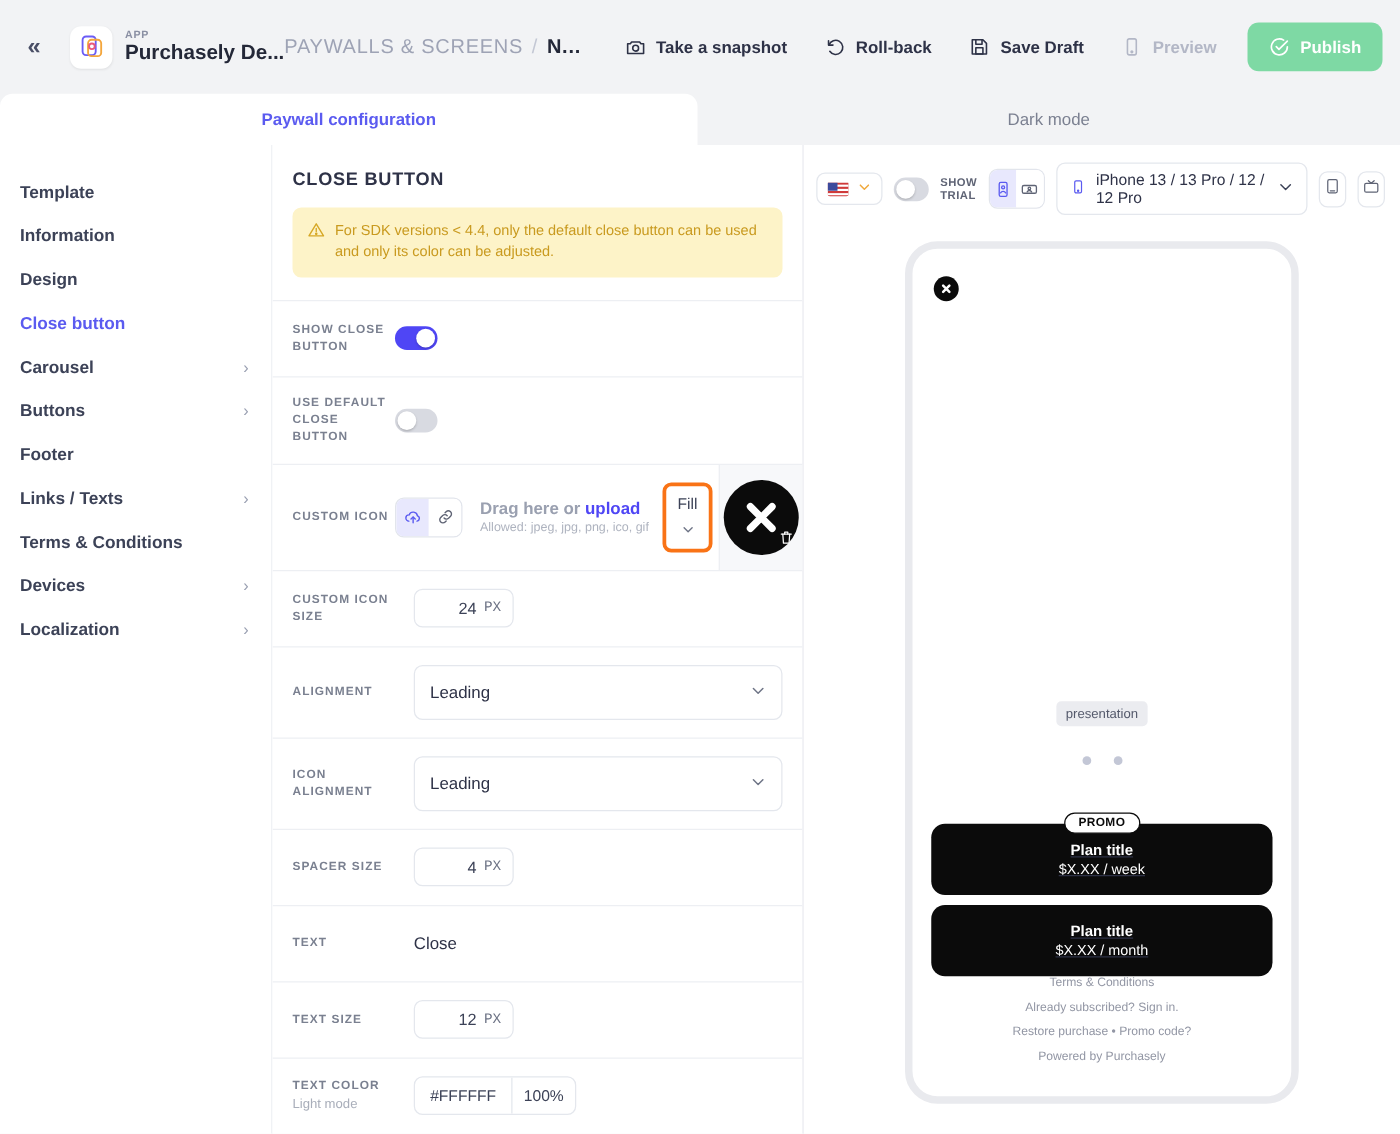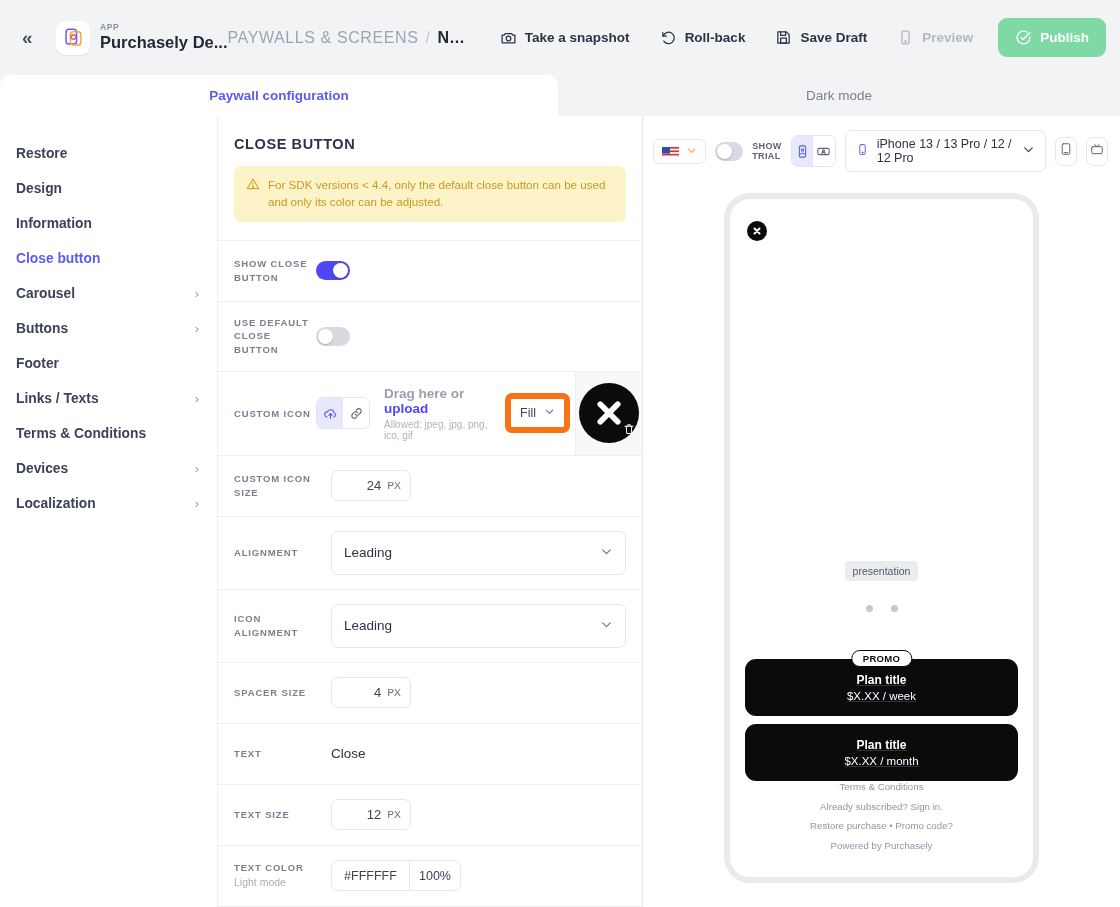--- a/index.html
+++ b/index.html
@@ -123,23 +123,23 @@
     background:#ffffff; cursor:pointer;
   }
   .seg.active { background:#e8e8fd; }
 
   .drop-hint { margin-left: 14px; flex: 1; }
   .drop-main { font-size: 13.5px; font-weight: 700; color:#9aa0b0; }
   .drop-main a { color:#4f46f5; text-decoration: none; cursor: pointer; }
   .drop-allowed { font-size: 10px; color:#aeb3bf; margin-top: 3px; }
 
   .mini-select {
-    border:6px solid #f97316; border-radius: 7px; padding: 7px 9px;
+    border:3px solid #f97316; border-radius: 7px; padding: 7px 9px;
     font-size: 12.5px; color:#3c4257; display:flex; align-items:center; gap:8px;
-    cursor:pointer; background:#fff;
+    cursor:pointer; background:#fff;flex-direction:column;
   }
 
   .icon-preview-cell {
     position:absolute; right:0; top:0; bottom:0; width: 67px;
     background:#f7f8fa; border-left: 1px solid #edeff3;
     display:flex; align-items:center; justify-content:center;
   }
   .icon-preview {
     width: 60px; height: 60px; border-radius:50%; background:#0b0b0b;
     display:flex; align-items:center; justify-content:center; position:relative;
@@ -321,27 +321,27 @@
   </div>
   <div class="tab">
     <span>Dark mode</span>
   </div>
 </div>
 
 <div class="body">
 
   <div class="leftnav">
     <div class="nav-item">
-      <span>Restore</span>
+      <span>Template</span>
+    </div>
+    <div class="nav-item">
+      <span>Information</span>
     </div>
     <div class="nav-item">
       <span>Design</span>
-    </div>
-    <div class="nav-item">
-      <span>Information</span>
     </div>
     <div class="nav-item active">
       <span>Close button</span>
     </div>
     <div class="nav-item">
       <span>Carousel</span>
       <span class="nav-chev">›</span>
     </div>
     <div class="nav-item">
       <span>Buttons</span>

